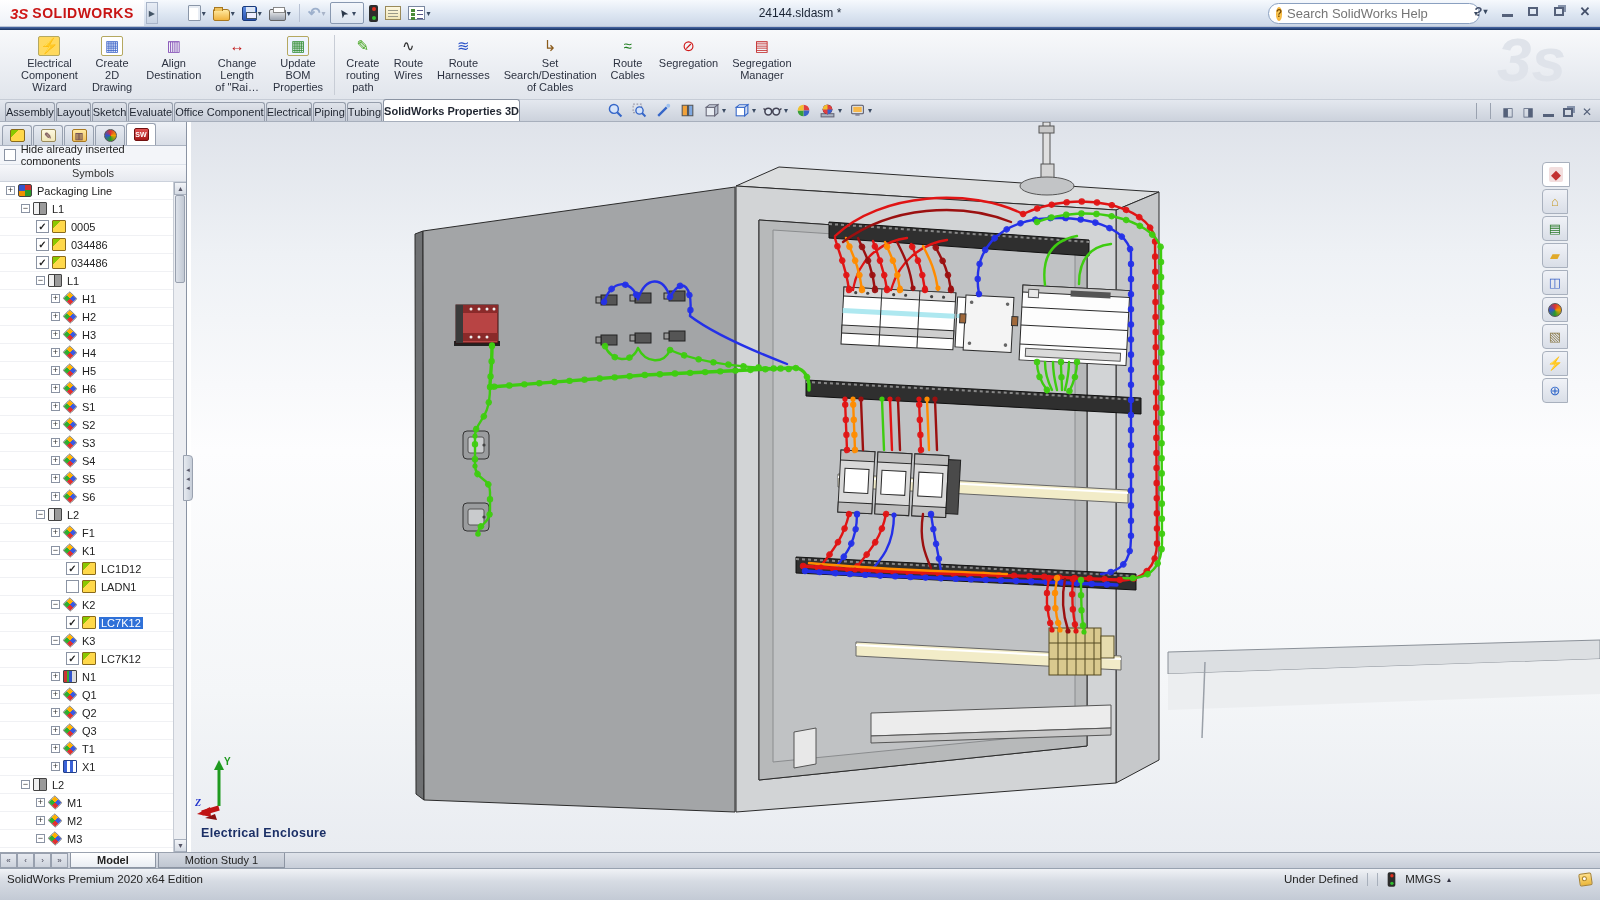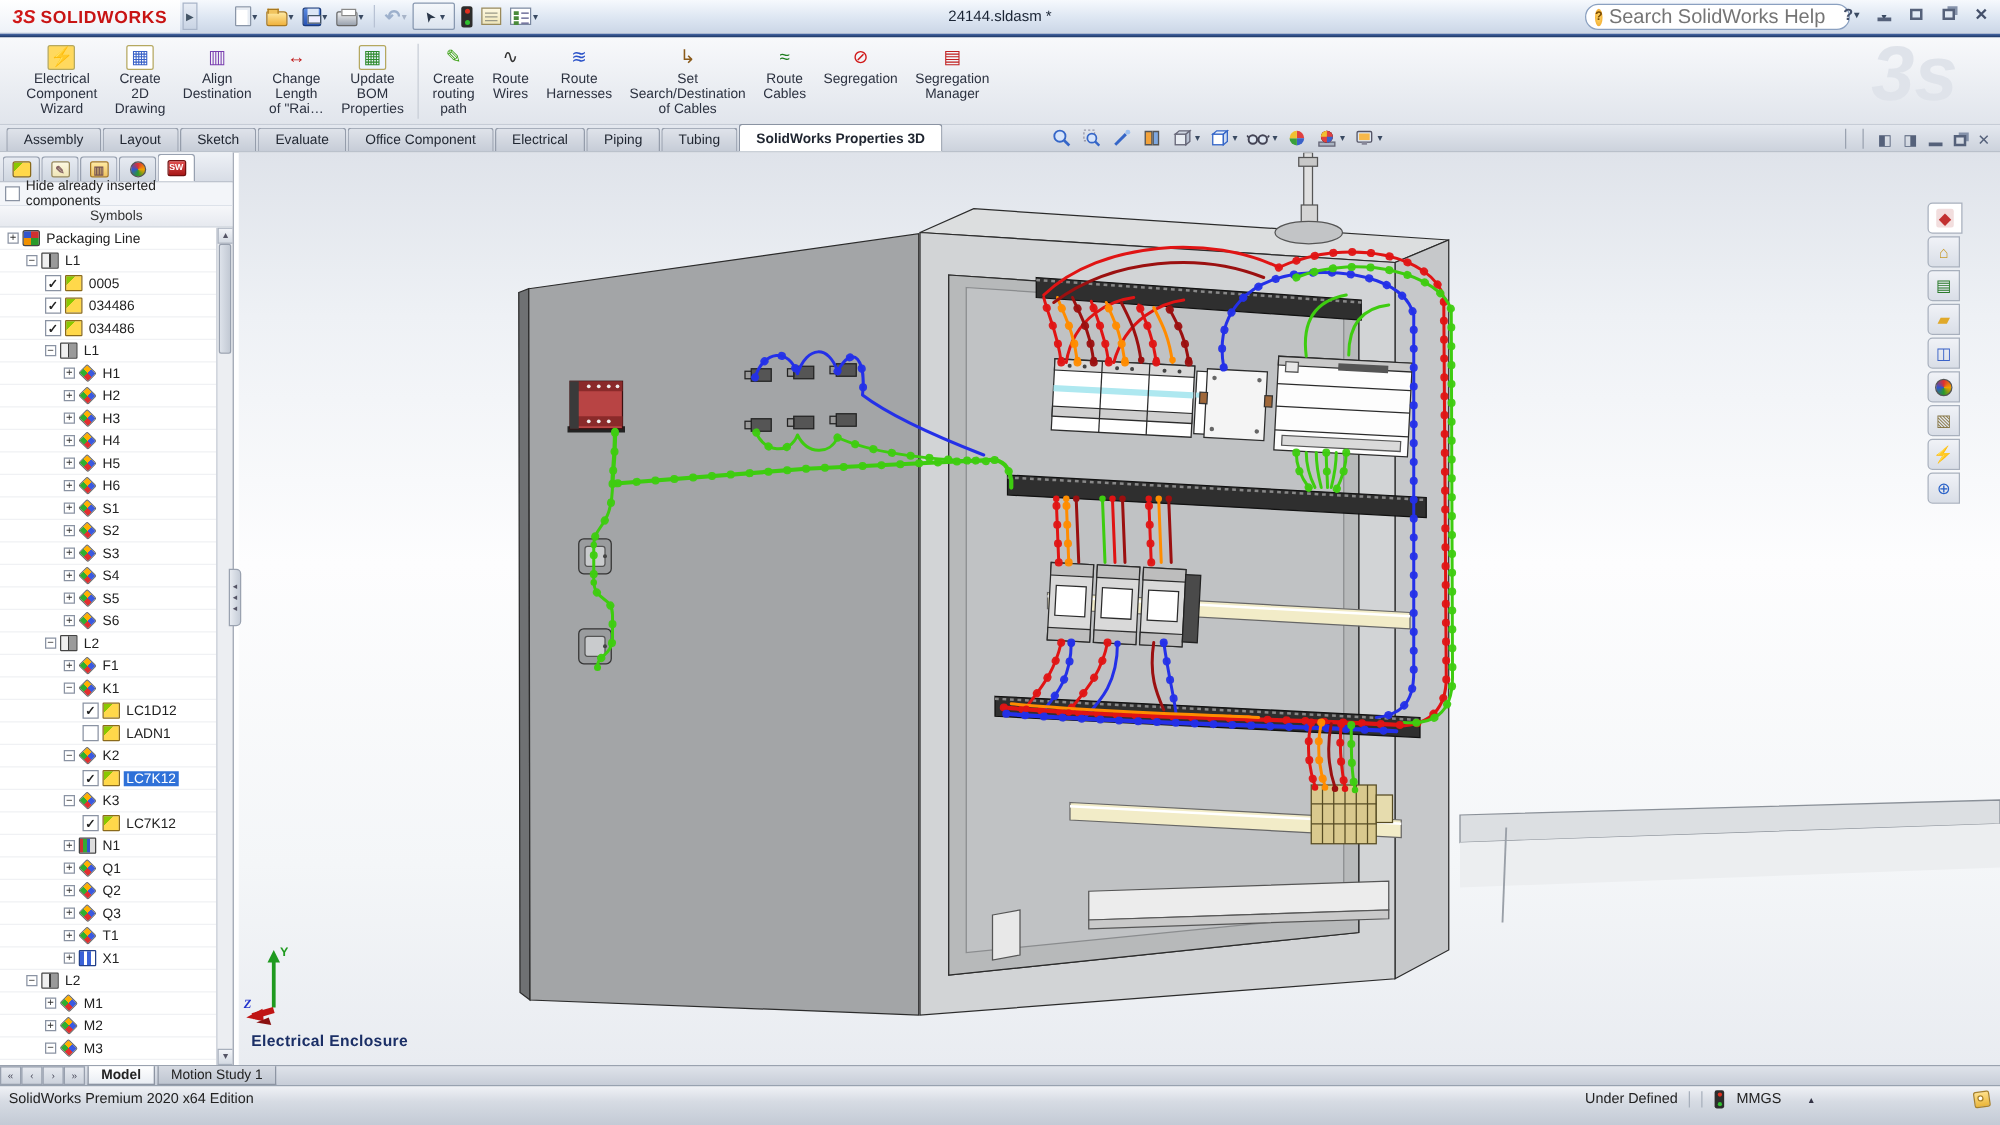--- a/index.html
+++ b/index.html
@@ -33,21 +33,21 @@
   .tl::after{content:"";position:absolute;left:2.5px;bottom:2px;width:4px;height:4px;border-radius:50%;background:#30c030}
   .nt{width:16px;height:14px;background:linear-gradient(#fdf8e0,#f0e6b8);border:1px solid #9a8a5a;position:relative}
   .nt::before{content:"";position:absolute;left:2px;top:3px;width:10px;height:1px;background:#998;box-shadow:0 3px 0 #998,0 6px 0 #998}
   .ls{width:17px;height:14px;background:#fff;border:1px solid #7a88a0;position:relative}
   .ls::before{content:"";position:absolute;left:2px;top:2px;width:4px;height:3px;background:#4a8a3a;box-shadow:0 4px 0 #4a8a3a,0 8px 0 #4a8a3a}
   .ls::after{content:"";position:absolute;left:8px;top:3px;width:6px;height:1px;background:#558;box-shadow:0 4px 0 #558,0 8px 0 #558}
   .qsep{width:1px;height:18px;background:#b8c2d4;margin:0 3px}
   .doctitle{position:absolute;left:50%;transform:translateX(-50%);top:6px;font-size:12px;color:#1a2434}
   .search{position:absolute;right:120px;top:3px;width:212px;height:21px;background:#fff;border:1px solid #8aa0c0;border-radius:11px;display:flex;align-items:center;padding:0 7px;gap:5px}
   .qmark{width:14px;height:14px;border-radius:50%;background:radial-gradient(#ffd96a,#f0a020);color:#7a4a00;font-weight:bold;font-size:10px;display:flex;align-items:center;justify-content:center}
-  .search input{flex:1;border:none;outline:none;font-size:16px;color:#666;background:transparent;font-family:"Liberation Sans",sans-serif}
+  .search input{flex:1;border:none;outline:none;font-size:13px;color:#666;background:transparent;font-family:"Liberation Sans",sans-serif}
   .winbtns{position:absolute;right:6px;top:4px;display:flex;align-items:center;gap:8px}
   .wb{width:18px;height:15px;display:flex;align-items:center;justify-content:center;color:#44506a;font-size:11px}
   .helpq{font-size:13px;font-weight:bold;color:#44506a}
   .minb{width:11px;height:3px;background:#55617a;margin-top:8px}
   .resb{width:10px;height:9px;border:2px solid #55617a}
   .casb{width:10px;height:9px;border:2px solid #55617a;box-shadow:3px -3px 0 -1px #8592aa}
   .clsb{font-size:13px;font-weight:bold;color:#44506a}
 
   
   .ribbon{position:absolute;left:0;top:30px;width:1600px;height:70px;
@@ -55,21 +55,21 @@
     display:flex;align-items:flex-start;padding:5px 6px 0 14px}
   .rbtn{display:flex;flex-direction:column;align-items:center;text-align:center;
     padding:1px 7px;font-size:11px;line-height:12px;color:#2c3240;white-space:pre-line;cursor:default}
   .ric{width:22px;height:20px;display:flex;align-items:center;justify-content:center;font-size:15px;margin-bottom:1px;border-radius:2px}
   .rsep{width:1px;height:60px;background:#c8cdd6;margin:0 4px}
   .wm{position:absolute;right:34px;top:24px;font-size:62px;font-weight:bold;font-style:italic;color:#dfe3ea;user-select:none}
 
   
   .tabrow{position:absolute;left:0;top:100px;width:1600px;height:22px;
     background:linear-gradient(#e4e8ef,#ccd2dc);border-bottom:1px solid #a7afbc;display:flex;align-items:flex-end;padding-left:5px}
-  .ctab{height:19px;display:flex;align-items:center;padding:0 13px;margin-right:1px;
+  .ctab{height:19px;display:flex;align-items:center;padding:0 0;margin-right:1px;
     background:linear-gradient(#dfe3ea,#c6ccd7);border:1px solid #959dab;border-bottom:none;border-radius:3px 3px 0 0;color:#1f2530}
   .ctab.active{background:#fff;font-weight:bold;height:22px;border-color:#8a93a2}
   .viewtools{display:flex;align-items:center;gap:5px;margin-left:85px;height:22px}
   .vt{display:flex;align-items:center;gap:1px;padding:1px}
   .vt svg{display:block}
   .tabsep{width:1px;height:16px;background:#9aa2b0;margin:0 2px 2px 2px}
   .docbtns{position:absolute;right:8px;top:3px;display:flex;align-items:center;gap:9px}
   .db{color:#55617a;font-size:12px;display:flex;align-items:center;justify-content:center}
   .db .minb{margin-top:6px}
 
@@ -115,21 +115,21 @@
 
   
   .rightstrip{position:absolute;right:30px;top:162px;display:flex;flex-direction:column;gap:2px}
   .rtab{width:26px;height:25px;background:linear-gradient(#f0f2f7,#d9dee7);border:1px solid #a8b0bd;border-radius:4px 0 0 4px;display:flex;align-items:center;justify-content:center;font-size:13px}
   .rtab.active{background:#fff;width:28px}
   .sphere{width:14px;height:14px;border-radius:50%;background:conic-gradient(#e03030,#f0a000,#2a9a2a,#3355cc,#e03030);border:1px solid #555}
 
   
   .dtabs{position:absolute;left:0;top:852px;width:1600px;height:16px;background:linear-gradient(#dfe3ea,#c7cdd8);border-top:1px solid #9aa2af;display:flex;align-items:stretch}
   .navb{width:17px;display:flex;align-items:center;justify-content:center;background:linear-gradient(#e6e9ef,#ccd2dc);border:1px solid #98a0ae;color:#445;font-size:8px}
-  .dtab{padding:0 10px;display:flex;align-items:center;background:linear-gradient(#d6dae2,#bfc6d1);border:1px solid #8d95a3;border-top:none;color:#222;margin-left:2px}
+  .dtab{padding:0 26px;display:flex;align-items:center;background:linear-gradient(#d6dae2,#bfc6d1);border:1px solid #8d95a3;border-top:none;color:#222;margin-left:2px}
   .dtab.active{background:linear-gradient(#ffffff,#e9edf3);font-weight:bold}
   .status{position:absolute;left:0;top:868px;width:1600px;height:32px;background:linear-gradient(#f0f2f6,#d6dbe3 40%,#c3cad5);border-top:1px solid #98a2b0}
   .stleft{position:absolute;left:7px;top:4px;color:#222;font-size:11.5px}
   .stright{position:absolute;right:8px;top:2px;display:flex;align-items:center;gap:9px;height:16px}
   .stsep{width:1px;height:13px;background:#a8b0bc}
   .mmgscar{font-size:8px;color:#334}
   .tag{width:13px;height:13px;background:linear-gradient(#ffe08a,#eab63a);border:1px solid #a8812a;border-radius:2px;transform:rotate(-8deg);position:relative}
   .tag::before{content:"";position:absolute;left:2px;top:2px;width:3px;height:3px;border-radius:50%;background:#fff;border:1px solid #a8812a}
 </style>
 </head>
@@ -862,20 +862,20 @@
     </span>
 </div>
 
 <div class="status">
   <span class="stleft">SolidWorks Premium 2020 x64 Edition</span>
   <div class="stright">
     <span style="font-size:11.5px">Under Defined</span>
     <span class="stsep"></span>
       <span class="stsep"></span>
     <span class="tl" style="transform:scale(.85)"></span>
-    <span style="display:flex;align-items:center;gap:22px;font-size:11.5px">
+    <span style="display:flex;align-items:center;gap:6px;font-size:11.5px">
       <span>MMGS</span>
         <span class="mmgscar">▴</span>
     </span>
     <span style="width:110px"></span>
     <span class="tag"></span>
   </div>
 </div>
 
 </body></html>

